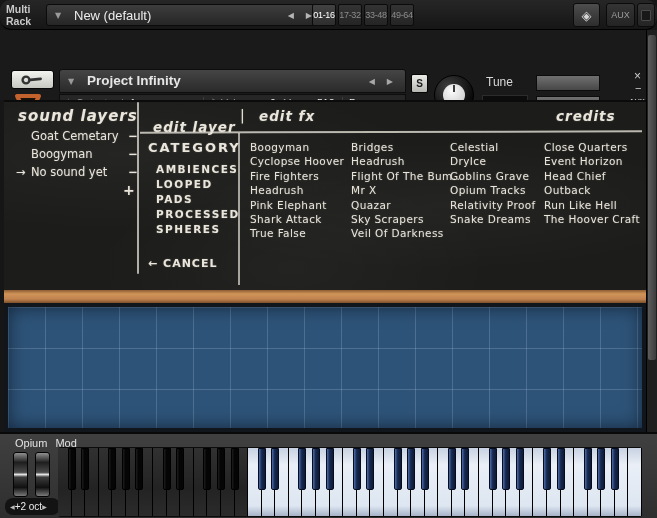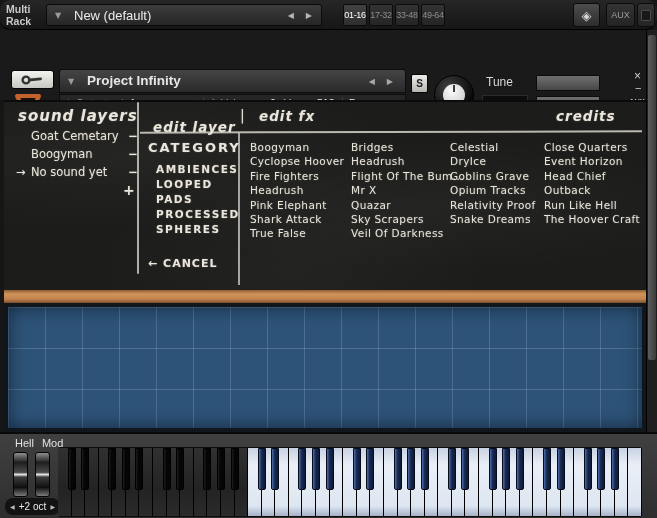--- a/index.html
+++ b/index.html
@@ -12,21 +12,21 @@
     background:linear-gradient(#262626,#161616); border-bottom:1px solid #000;border-radius:11px; }
   .app-name { position:absolute; left:6px; top:3px; color:#c9c9c9; font-size:10.5px;
     font-weight:bold; line-height:12px; }
   .preset-box { position:absolute; left:46px; top:4px; width:276px; height:22px;
     background:linear-gradient(#3d3d3d,#262626); border:1px solid #0b0b0b; border-radius:3px; }
   .preset-dd { position:absolute; left:8px; top:6px; font-size:8px; color:#9a9a9a;
     font-family:"DejaVu Sans",sans-serif; }
   .preset-name { position:absolute; left:27px; top:3px; font-size:13px; color:#ececec; }
   .preset-prev { position:absolute; right:27px; top:6px; font-size:8px; color:#b5b5b5; font-family:"DejaVu Sans",sans-serif; }
   .preset-next { position:absolute; right:9px; top:6px; font-size:8px; color:#b5b5b5; font-family:"DejaVu Sans",sans-serif; }
-  .pages { position:absolute; left:343px; top:4px; display:flex; gap:2px; }
+  .pages { position:absolute; left:312px; top:4px; display:flex; gap:2px; }
   .page-btn { width:24px; height:22px; background:linear-gradient(#333,#252525);
     border:1px solid #0b0b0b; border-radius:2px; color:#8c8c8c; font-size:9px;
     letter-spacing:-0.3px; display:flex; align-items:center; justify-content:center; }
   .page-btn.active { color:#fff; background:linear-gradient(#424242,#2e2e2e); }
   .tb-diamond { position:absolute; left:573px; top:3px; width:27px; height:24px;
     background:linear-gradient(#4d4d4d,#2d2d2d); border:1px solid #0b0b0b; border-radius:3px;
     color:#d6d6d6; font-size:13px; display:flex; align-items:center; justify-content:center;
     font-family:"DejaVu Sans",sans-serif; }
   .tb-aux { position:absolute; left:606px; top:3px; width:29px; height:24px;
     background:linear-gradient(#343434,#242424); border:1px solid #0b0b0b; border-radius:3px;
@@ -157,21 +157,21 @@
   
   .bottom { position:absolute; left:0; top:432px; width:657px; height:86px;
     background:linear-gradient(#404040,#2e2e2e); border-top:2px solid #090909; }
   .pm-label { position:absolute; left:15px; top:3px; font-size:11px; color:#e2e2e2; }
   .pm-label span { margin-right:8px; }
   .wheel { position:absolute; top:18px; width:15px; height:45px; border:1px solid #030303; border-radius:3px;
     background:linear-gradient(to bottom,#909090,#1e1e1e 22%,#4a4a4a 45%,#e2e2e2 50%,#3c3c3c 56%,#101010 80%,#7a7a7a); }
   .wheel-pitch { left:13px; } .wheel-mod { left:35px; }
   .oct-btn { position:absolute; left:5px; top:64px; width:55px; height:17px;
     background:#131313; border-radius:8px; color:#eaeaea; font-size:10px;
-    display:flex; align-items:center; justify-content:space-between; padding:0 5px; }
+    display:flex; align-items:center; justify-content:flex-start; padding:0 5px; }
   .oct-arrow { font-size:6px; color:#bbb; font-family:"DejaVu Sans",sans-serif; }
   .kb { position:absolute; left:58px; top:13px; width:584px; height:70px;
     background:#0c0c0c; border-radius:3px; }
   .wk { position:absolute; top:1px; height:68px; border-right:1px solid #000;
     background:linear-gradient(to bottom,#313131,#232323 60%,#2b2b2b); }
   .wk.active { background:linear-gradient(to bottom,#c8d2e2,#eaeff7 25%,#dde6f1 85%,#a7b3c8); }
   .bk { position:absolute; top:1px; width:8px; height:42px; margin-left:-4px; z-index:2;
     background:linear-gradient(to right,#1d1d1d,#050505 40%); border:1px solid #000;
     border-radius:0 0 2px 2px; }
   .bk.active { background:linear-gradient(to right,#4d6dac,#17294f 45%,#0d1a37);
@@ -380,21 +380,21 @@
       </div>
   </div>
 
   <div class="wood"></div>
   <div class="blue-frame">
     <div class="blueprint"></div>
   </div>
 
   <div class="bottom">
     <div class="pm-label">
-      <span>Hell</span><span>Mod</span>
+      <span>Opium</span><span>Mod</span>
     </div>
     <div class="wheel wheel-pitch"></div>
     <div class="wheel wheel-mod"></div>
     <div class="oct-btn">
       <span class="oct-arrow">◀</span>
       <span>+2 oct</span>
       <span class="oct-arrow">▶</span>
     </div>
     <div class="kb">
         <div class="wk" style="left: 0%; width: 2.32558%;"></div>

